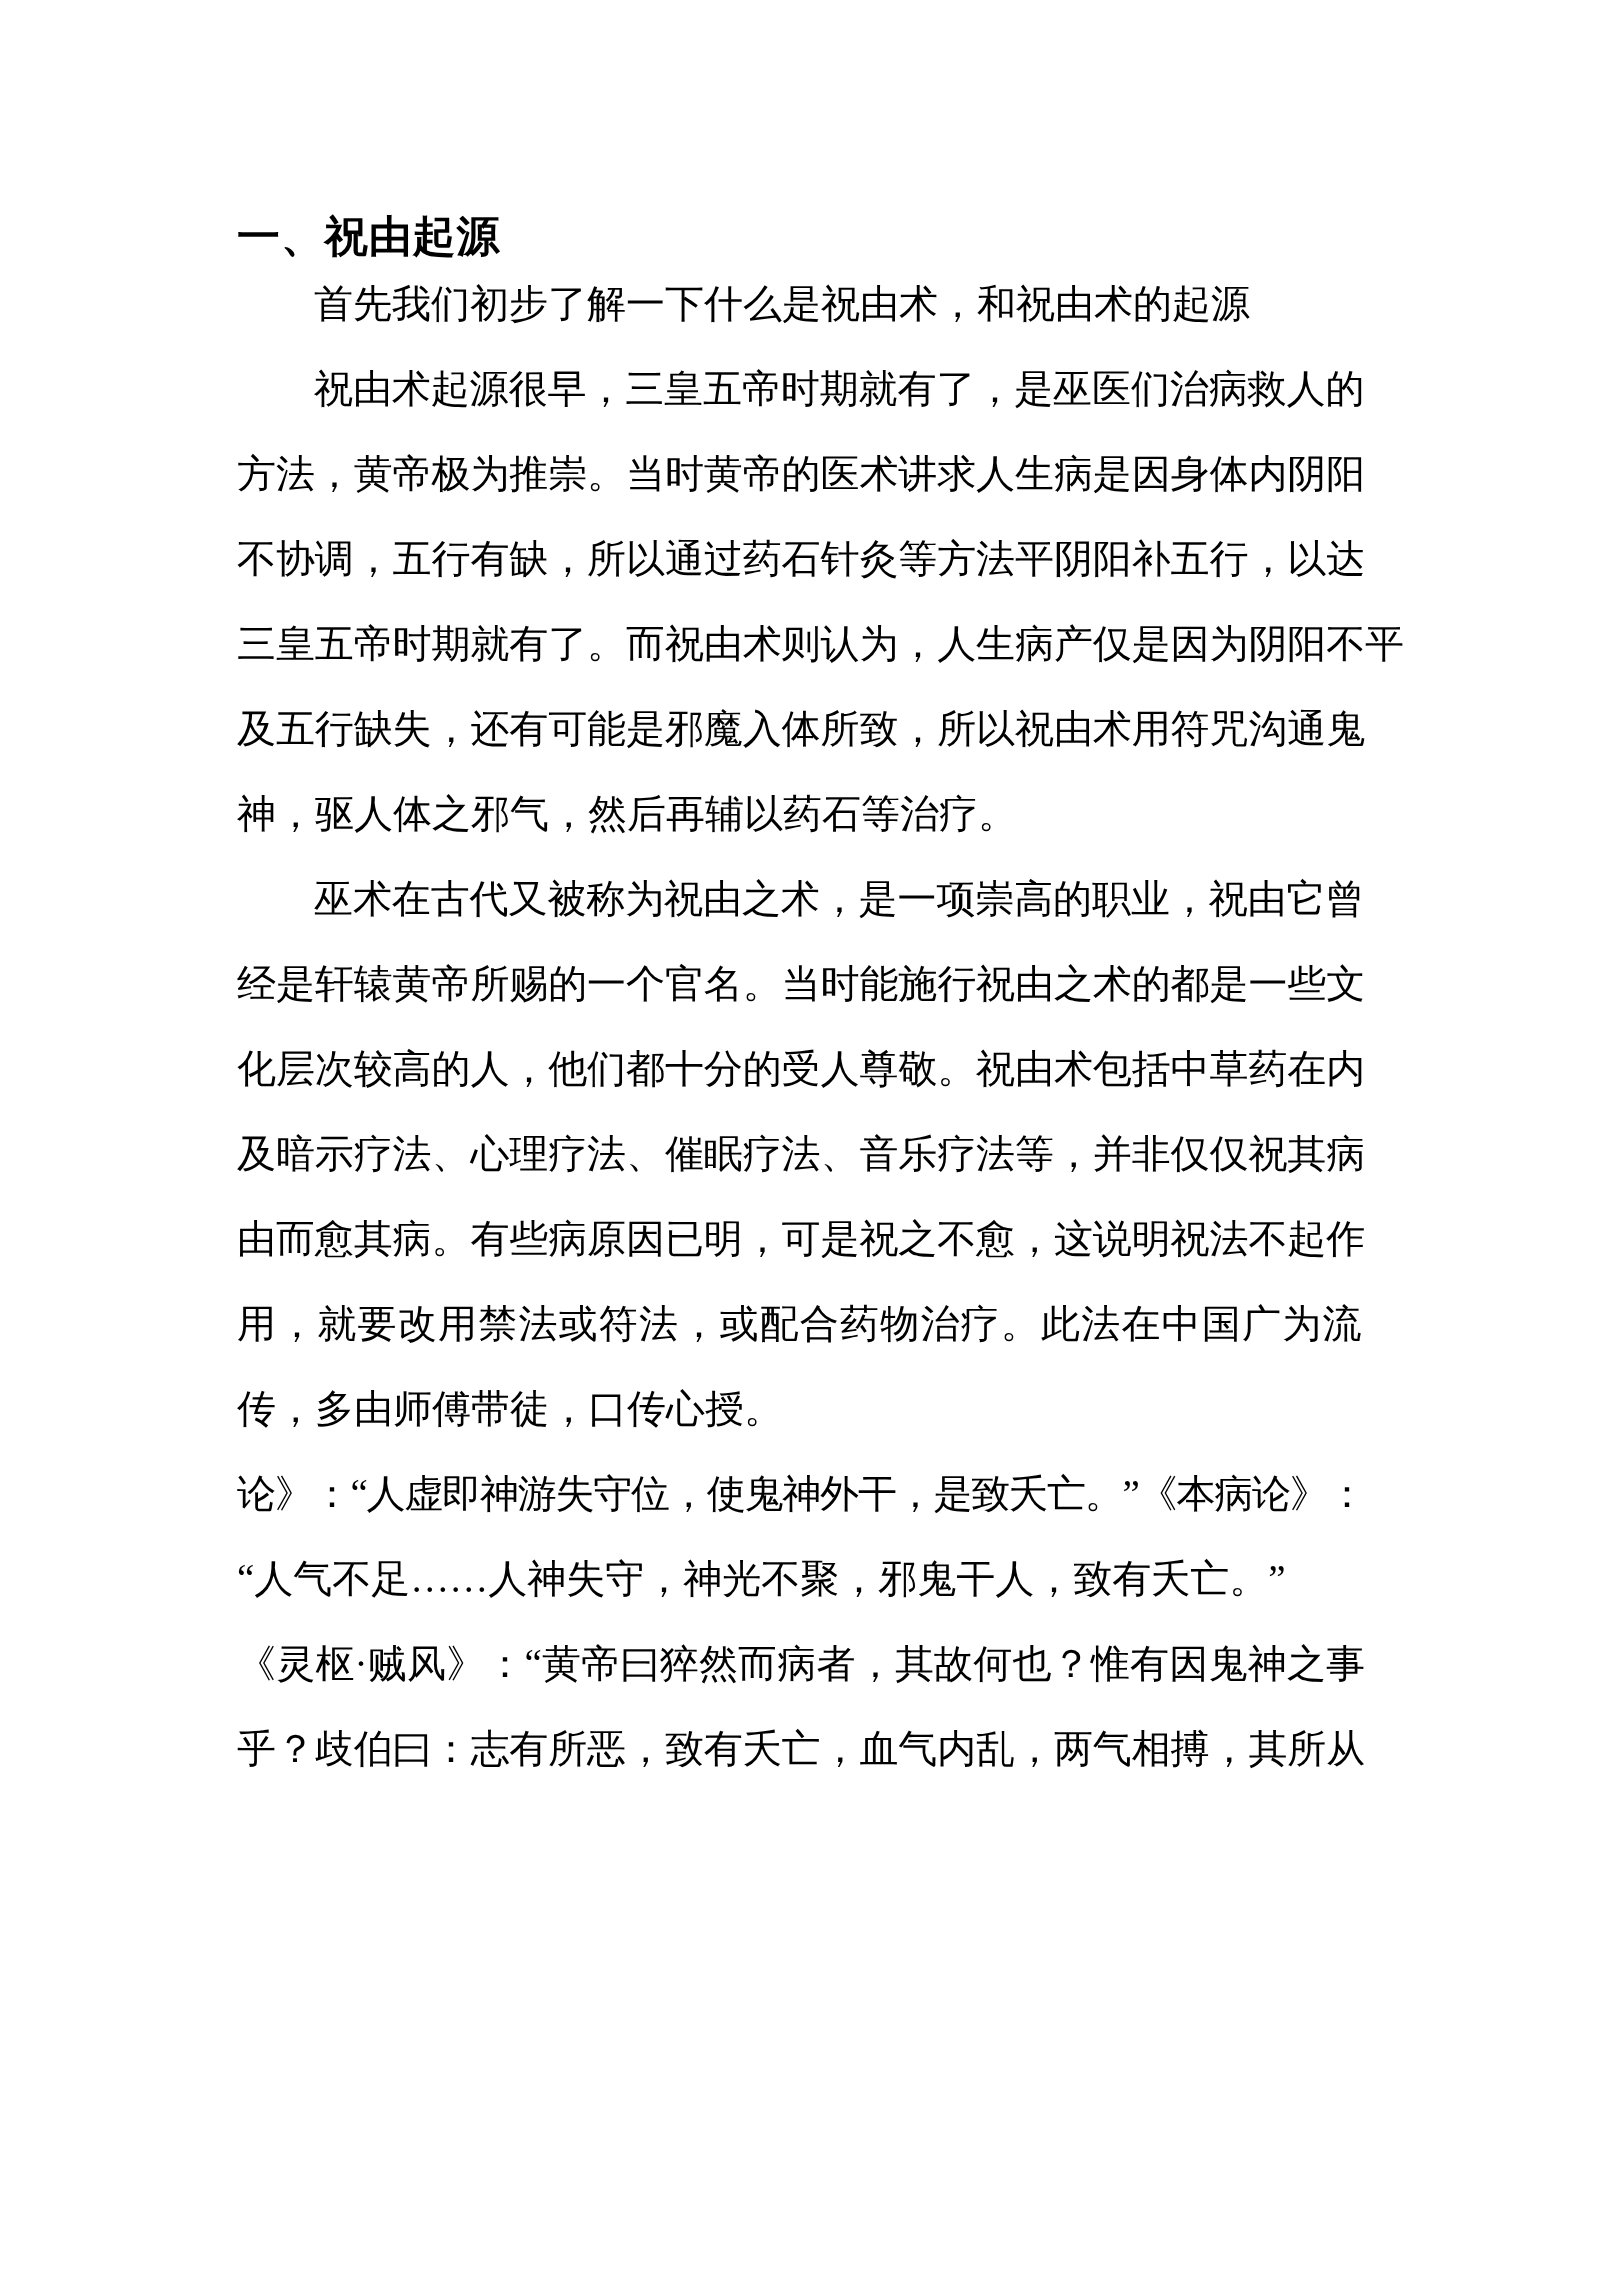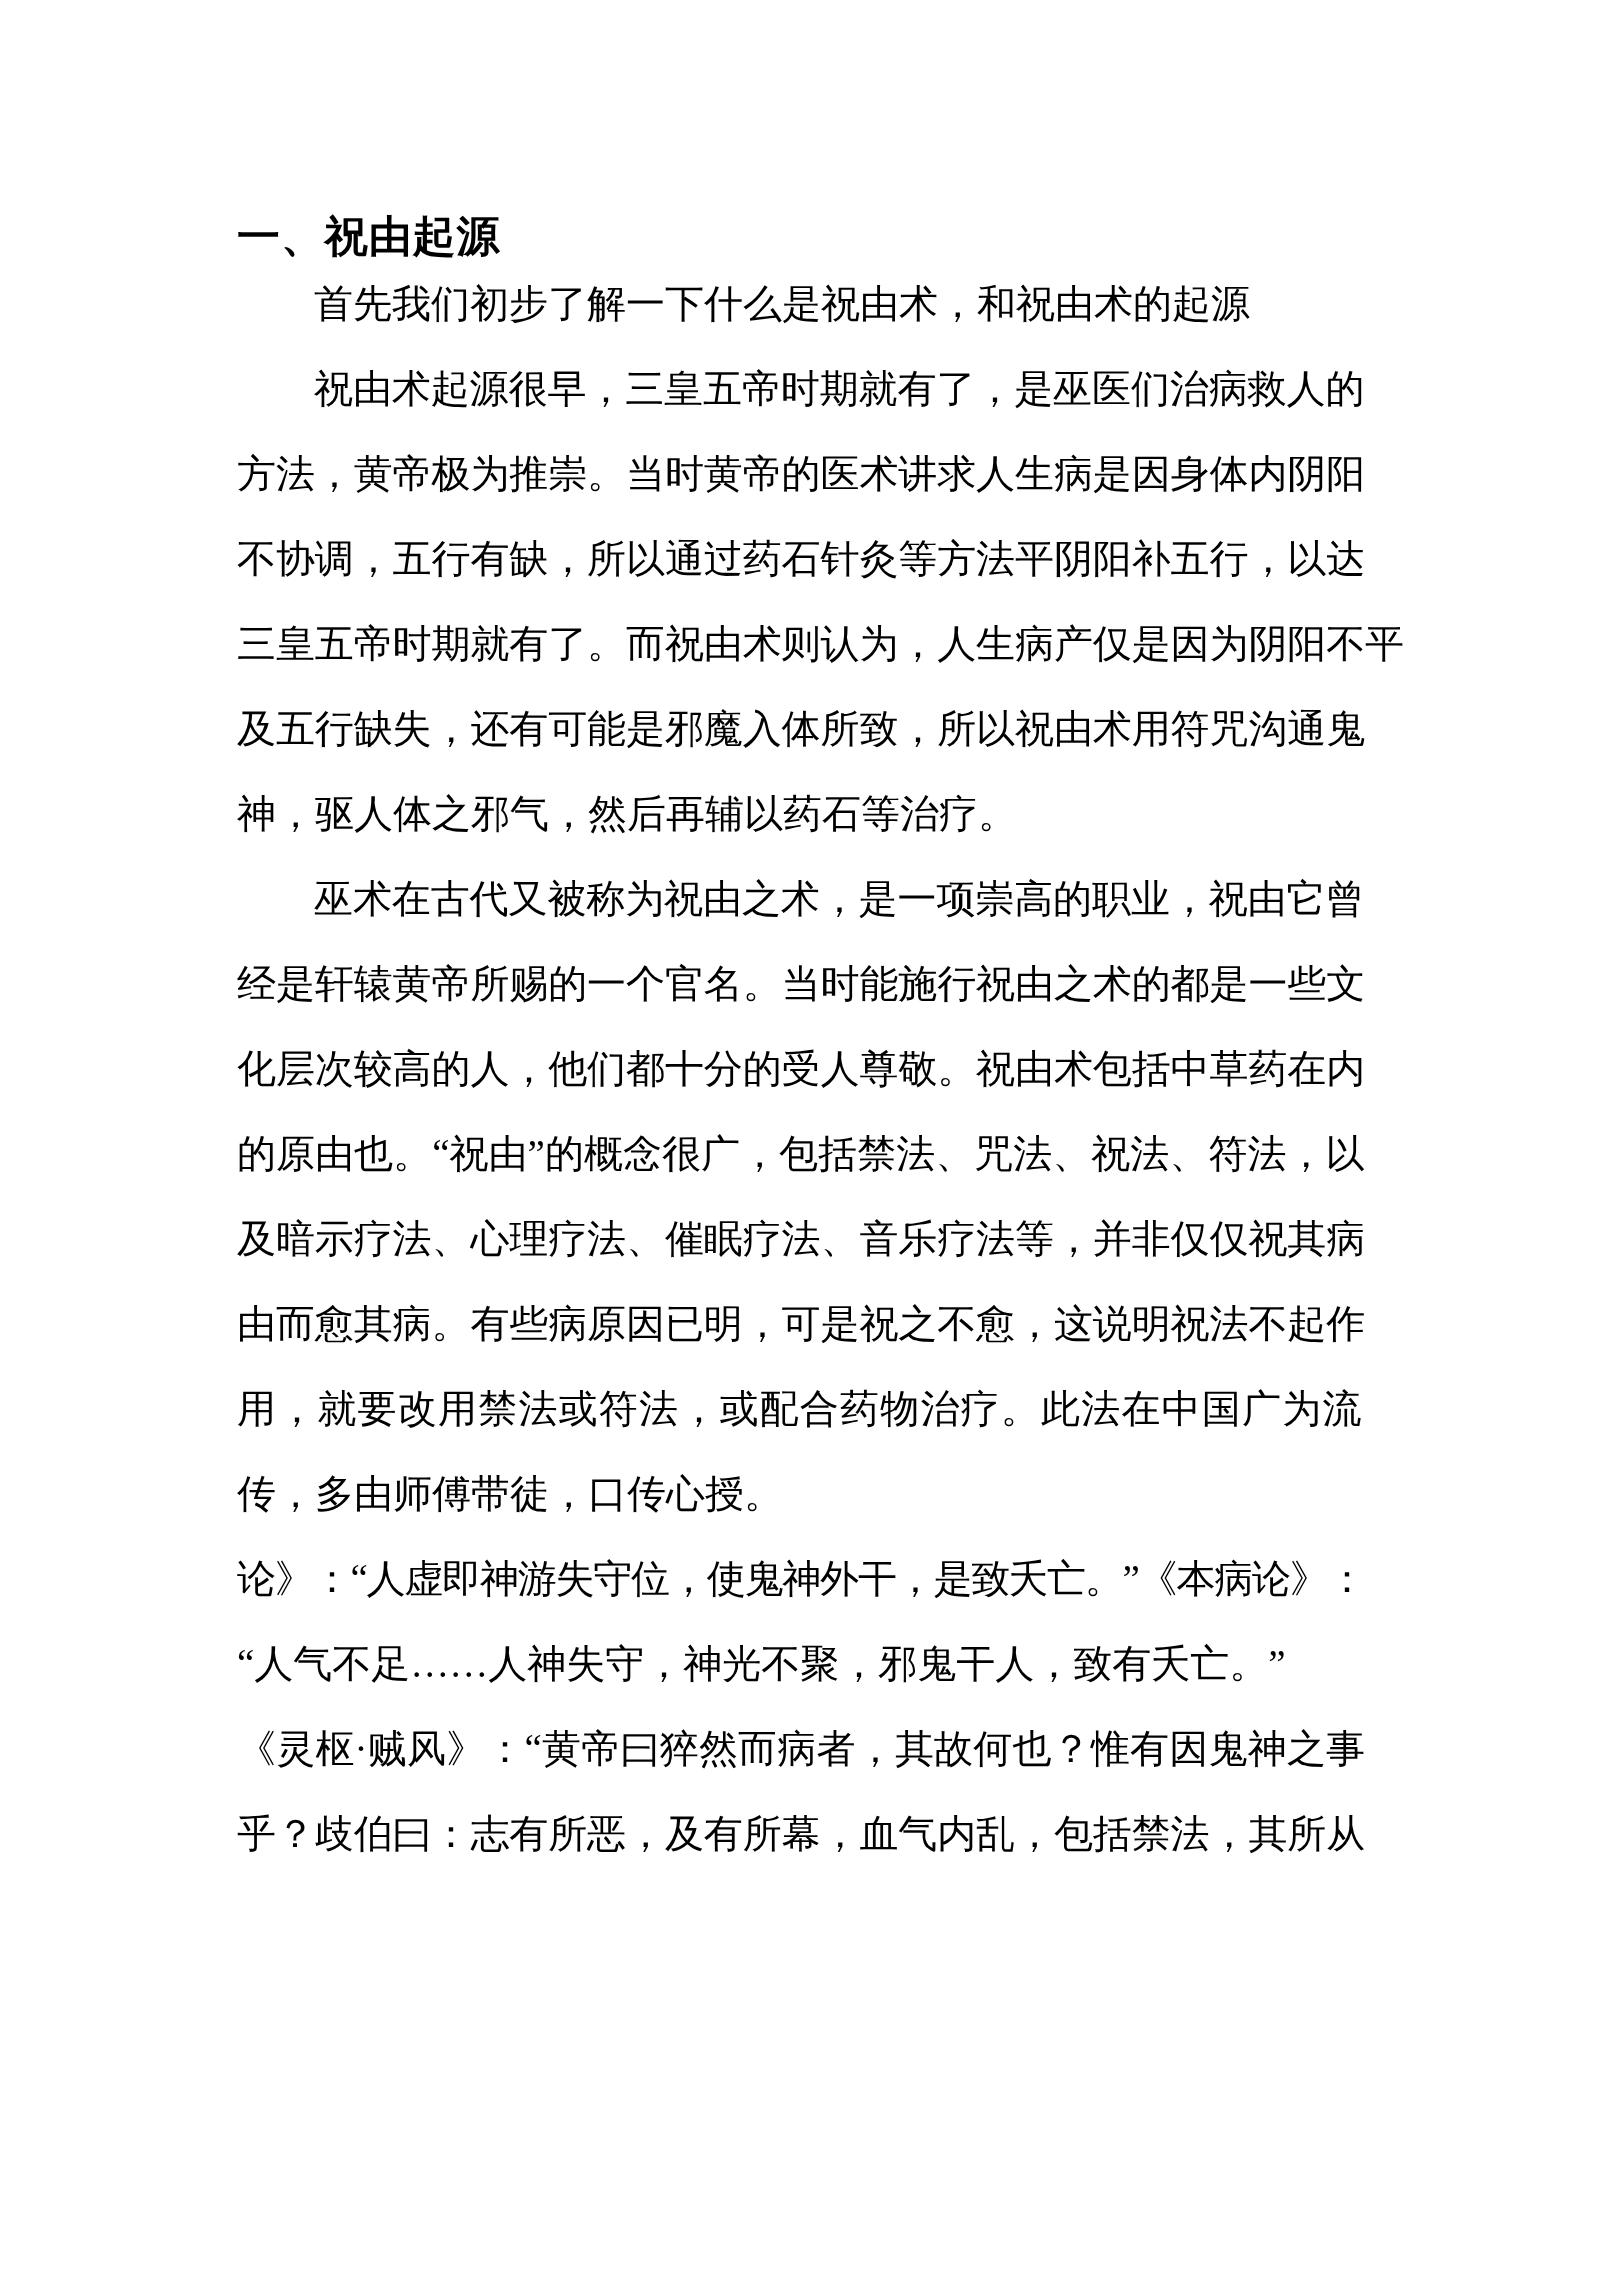--- a/index.html
+++ b/index.html
@@ -59,24 +59,23 @@
       <div class="line indent"><span>首先我们初步了解一下什么是祝由术，和祝由术的起源</span></div>
       <div class="line indent justify"><span style="letter-spacing: -0.1px;">祝由术起源很早，三皇五帝时期就有了，是巫医们治病救人的</span></div>
       <div class="line justify"><span style="letter-spacing: -0.1px;">方法，黄帝极为推崇。当时黄帝的医术讲求人生病是因身体内阴阳</span></div>
       <div class="line justify"><span style="letter-spacing: -0.1px;">不协调，五行有缺，所以通过药石针灸等方法平阴阳补五行，以达</span></div>
       <div class="line justify"><span style="letter-spacing: -0.1px;">三皇五帝时期就有了。而祝由术则认为，人生病产仅是因为阴阳不平</span></div>
       <div class="line justify"><span style="letter-spacing: -0.1px;">及五行缺失，还有可能是邪魔入体所致，所以祝由术用符咒沟通鬼</span></div>
       <div class="line"><span>神，驱人体之邪气，然后再辅以药石等治疗。</span></div>
       <div class="line indent justify"><span style="letter-spacing: -0.1px;">巫术在古代又被称为祝由之术，是一项崇高的职业，祝由它曾</span></div>
       <div class="line justify"><span style="letter-spacing: -0.1px;">经是轩辕黄帝所赐的一个官名。当时能施行祝由之术的都是一些文</span></div>
       <div class="line justify"><span style="letter-spacing: -0.1px;">化层次较高的人，他们都十分的受人尊敬。祝由术包括中草药在内</span></div>
-      <div class="line justify"><span style="letter-spacing: 0.03px;">的原由也。“祝由”的概念很广，包括禁法、咒法、祝法、符法，以</span></div>
       <div class="line justify"><span style="letter-spacing: -0.1px;">及暗示疗法、心理疗法、催眠疗法、音乐疗法等，并非仅仅祝其病</span></div>
       <div class="line justify"><span style="letter-spacing: -0.1px;">由而愈其病。有些病原因已明，可是祝之不愈，这说明祝法不起作</span></div>
       <div class="line justify"><span style="letter-spacing: 1.2px;">用，就要改用禁法或符法，或配合药物治疗。此法在中国广为流</span></div>
       <div class="line"><span>传，多由师傅带徒，口传心授。</span></div>
       <div class="line justify"><span style="letter-spacing: -1.2px;">论》：“人虚即神游失守位，使鬼神外干，是致夭亡。”《本病论》：</span></div>
       <div class="line"><span>“人气不足……人神失守，神光不聚，邪鬼干人，致有夭亡。”</span></div>
       <div class="line justify"><span style="letter-spacing: 0.2px;">《灵枢·贼风》：“黄帝曰猝然而病者，其故何也？惟有因鬼神之事</span></div>
-      <div class="line justify"><span style="letter-spacing: -0.1px;">乎？歧伯曰：志有所恶，及有所幕，血气内乱，包括禁法，其所从</span></div>
+      <div class="line justify"><span style="letter-spacing: -0.1px;">乎？歧伯曰：志有所恶，致有夭亡，血气内乱，两气相搏，其所从</span></div>
     </div>
 </div>
 
 
 </body></html>

